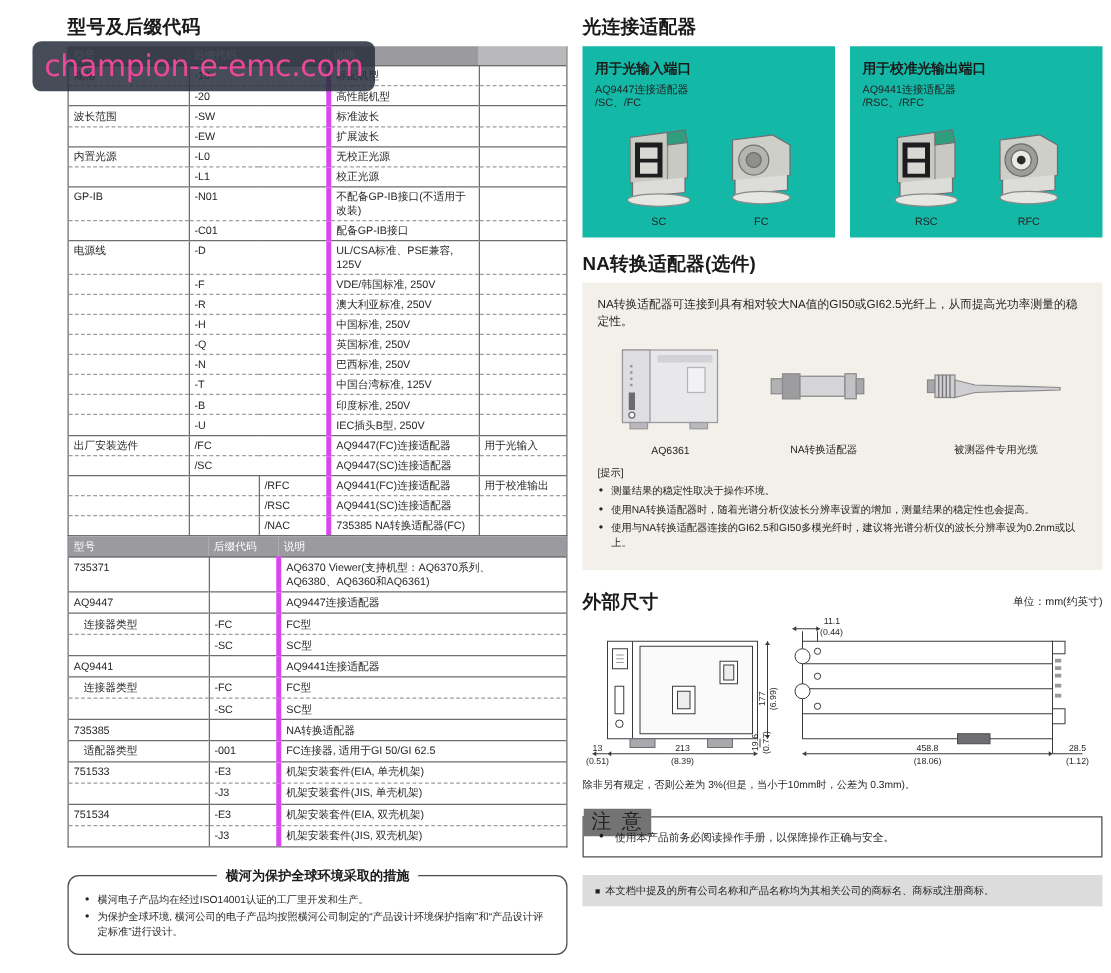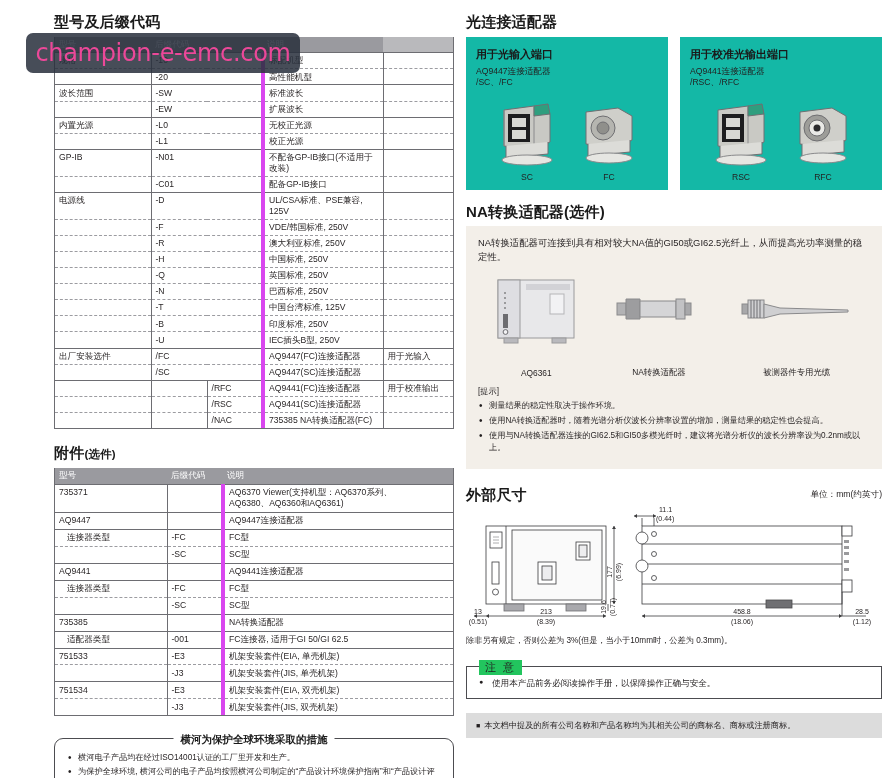--- a/index.html
+++ b/index.html
@@ -93,43 +93,43 @@
   .sub-h{font-size:11px;font-weight:bold;margin:0 0 4px 0;color:#1a1a1a;}
   .sub-sub{font-size:8.6px;line-height:1.3;color:#231f20;}
 
   .adapters{display:flex;justify-content:center;gap:10px;margin-top:12px;align-items:center;}
   .adapter-item{text-align:center;}
   .adapter-cap{font-size:8.6px;margin-top:4px;color:#231f20;}
 
   .na-desc{font-size:9.4px;line-height:1.5;margin:0 0 6px 0;}
   .na-figs{display:flex;align-items:flex-end;justify-content:space-around;margin:6px 0 2px 0;}
   .na-fig{text-align:center;}
-  .na-cap{font-size:8.4px;margin-top:18px;}
+  .na-cap{font-size:8.4px;margin-top:5px;}
 
   .tips{margin-top:8px;font-size:8.2px;line-height:1.45;}
   .tips-h{margin-bottom:2px;}
   .tips ul{margin:0;padding:0;list-style:none;}
   .tips li{position:relative;padding-left:11px;margin:3px 0;}
   .tips li:before{content:"•";position:absolute;left:1px;top:-1px;font-size:10px;}
 
   
   .dim-head{display:flex;align-items:flex-end;justify-content:space-between;margin-top:18px;}
   .unit{font-size:8.6px;padding-bottom:3px;}
   .dim-note{font-size:8.2px;margin-top:3px;}
 
   
   .notice{
     position:relative;margin-top:20px;
     border:1px solid #4c4c50;
     padding:10px 12px 9px 12px;
     font-size:8.6px;line-height:1.4;
   }
   .notice-legend{
-    position:absolute;top:-7px;left:12px;background:#22c55e;
-    padding:0 6px;font-size:11px;letter-spacing:2px;
+    position:absolute;top:-7px;left:0;background:#737373;
+    padding:0 6px;font-size:16px;letter-spacing:2px;
   }
   .notice li{position:relative;padding-left:13px;list-style:none;}
   .notice ul{margin:0;padding:0;}
   .notice li:before{content:"●";position:absolute;left:0;top:0;font-size:7px;}
   .tm{
     background:#dcdcdc;margin-top:14px;padding:7px 10px;
     font-size:8.2px;line-height:1.4;position:relative;
   }
   .tm span.sq{font-size:7px;margin-right:4px;}
 
@@ -312,23 +312,20 @@
               <td class="c1"></td>
               <td class="c2d"></td>
               <td class="c2">/NAC</td>
               <td class="c3">735385 NA转换适配器(FC)</td>
               <td></td>
             </tr>
           </tbody>
       </table>
     </div>
 
-    <h2 class="sec-h acc-title">
-      <span>附件</span><span class="small">(选件)</span>
-    </h2>
 
     <div class="tbl-wrap">
       <table class="acc">
         <colgroup>
             <col class="acc-w1">
             <col class="acc-w2">
             <col>
           </colgroup>
         <thead>
           <tr>

